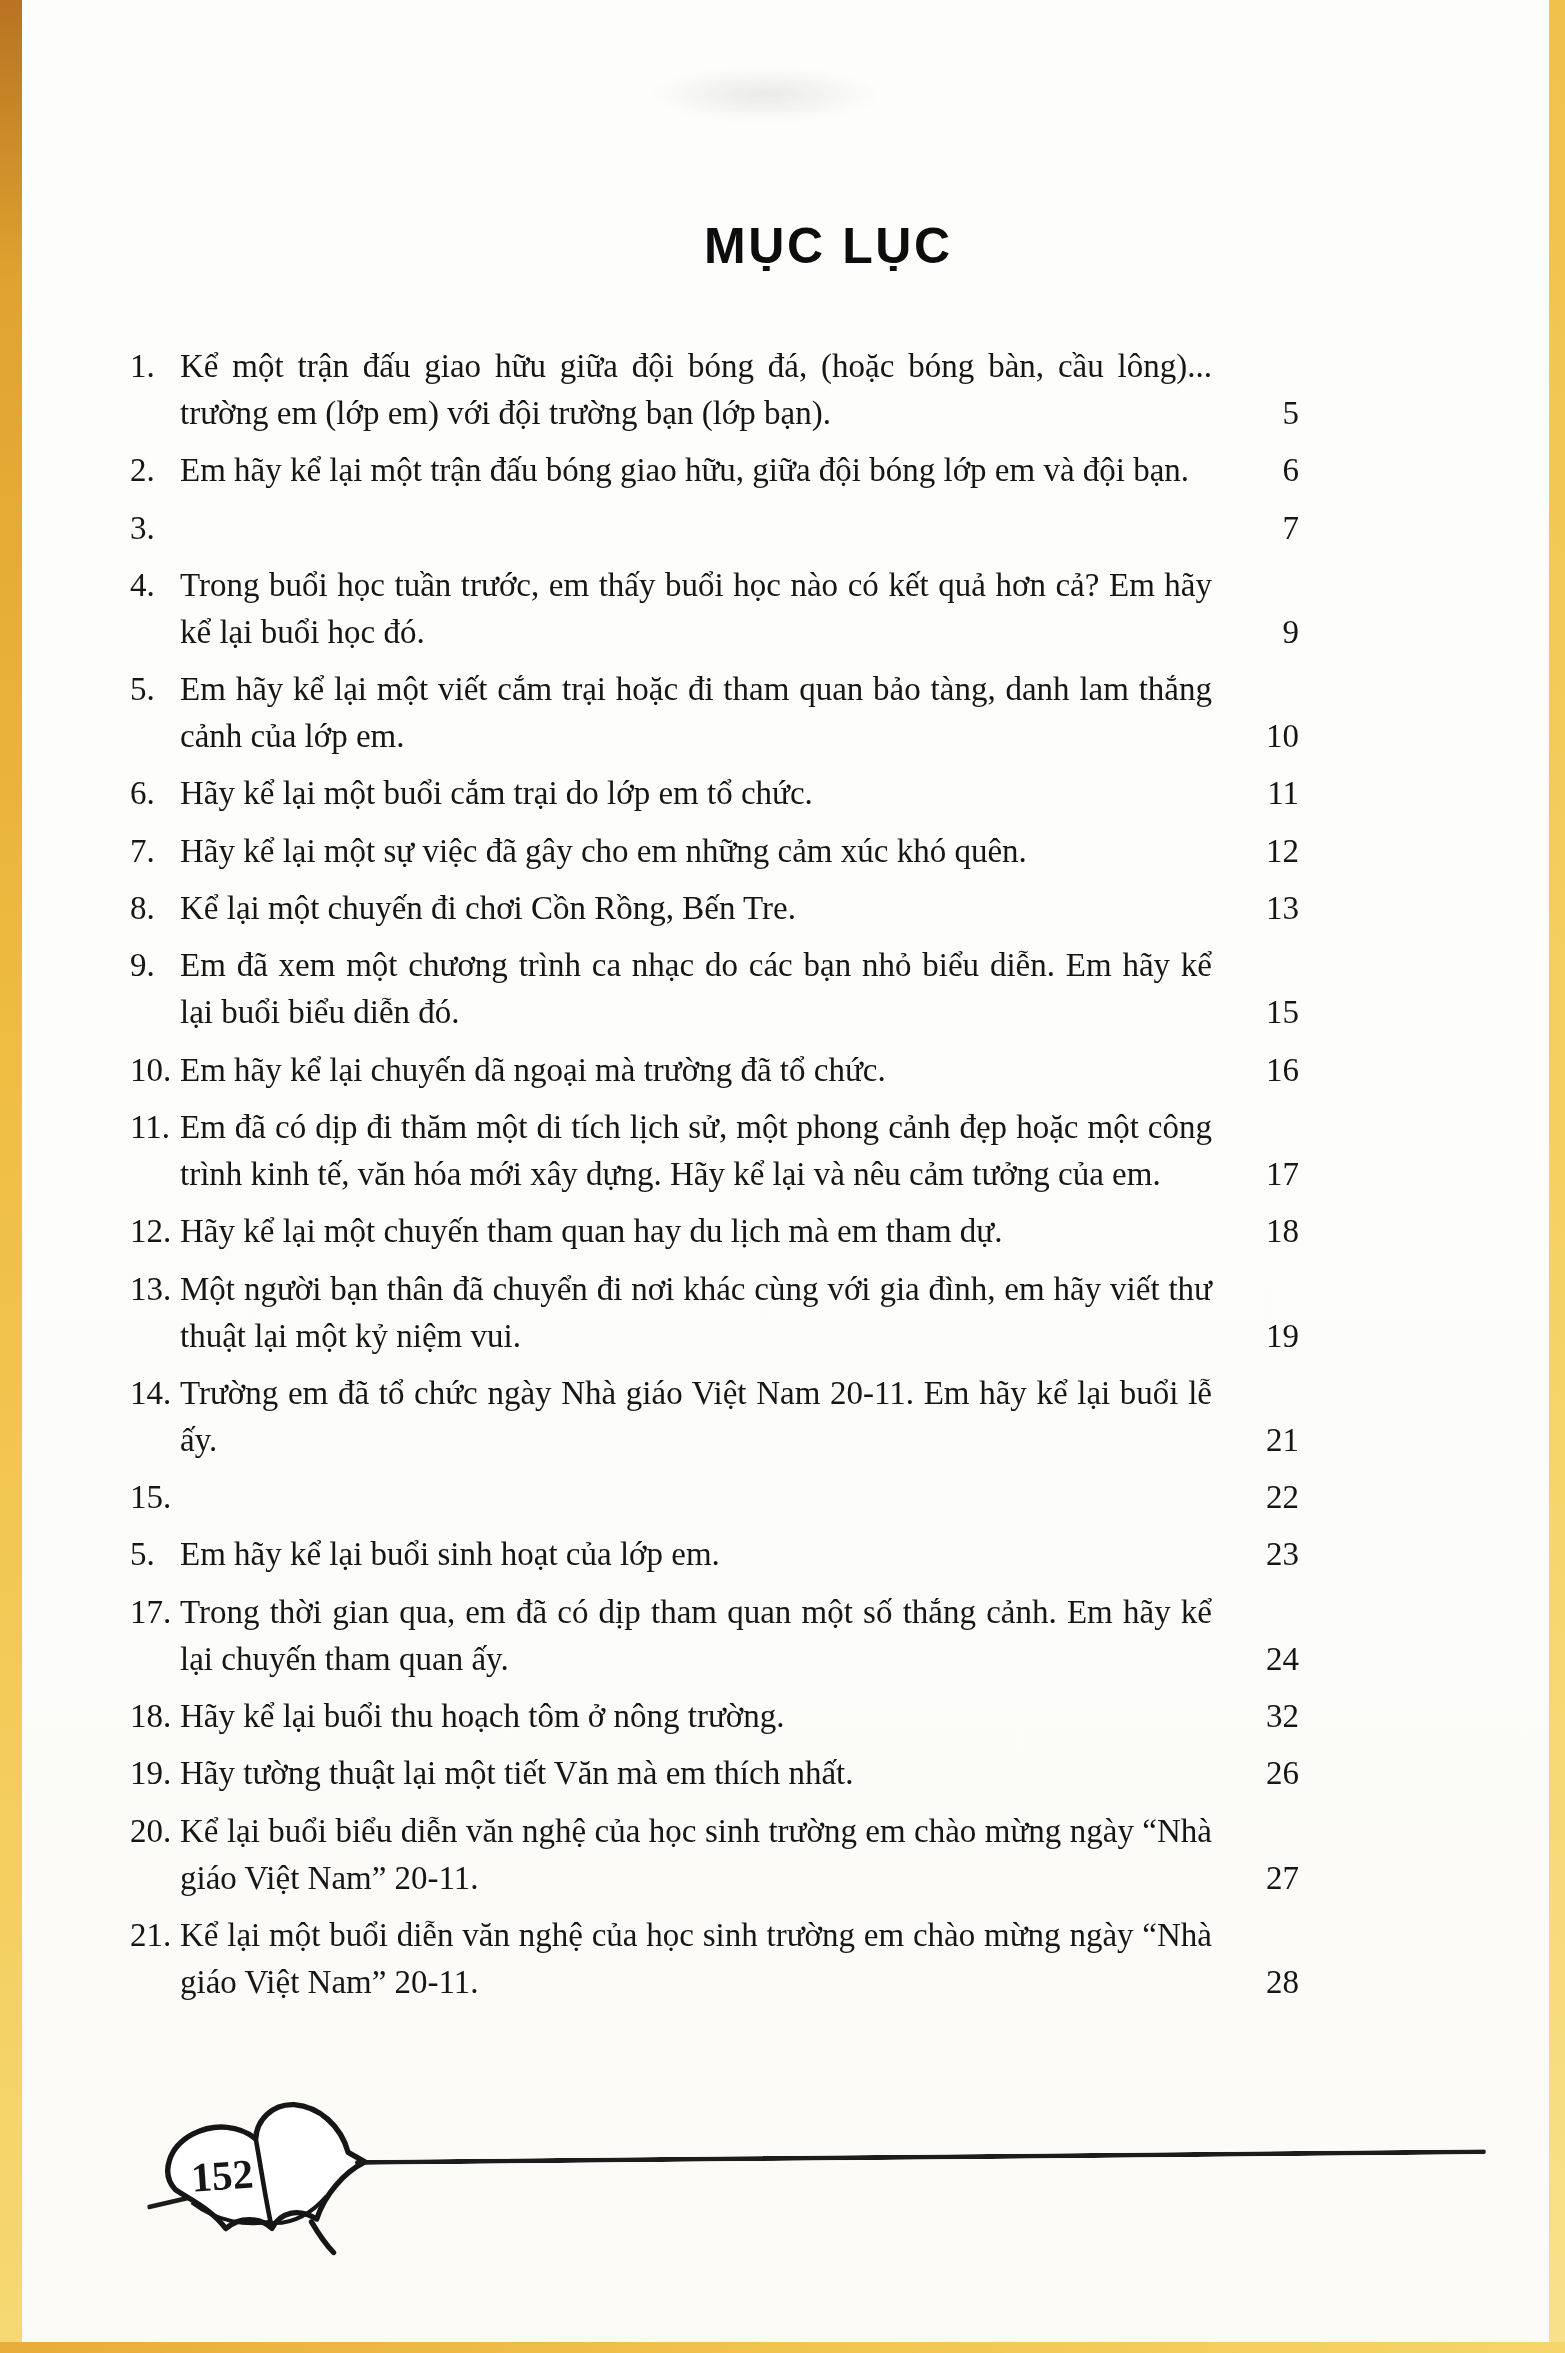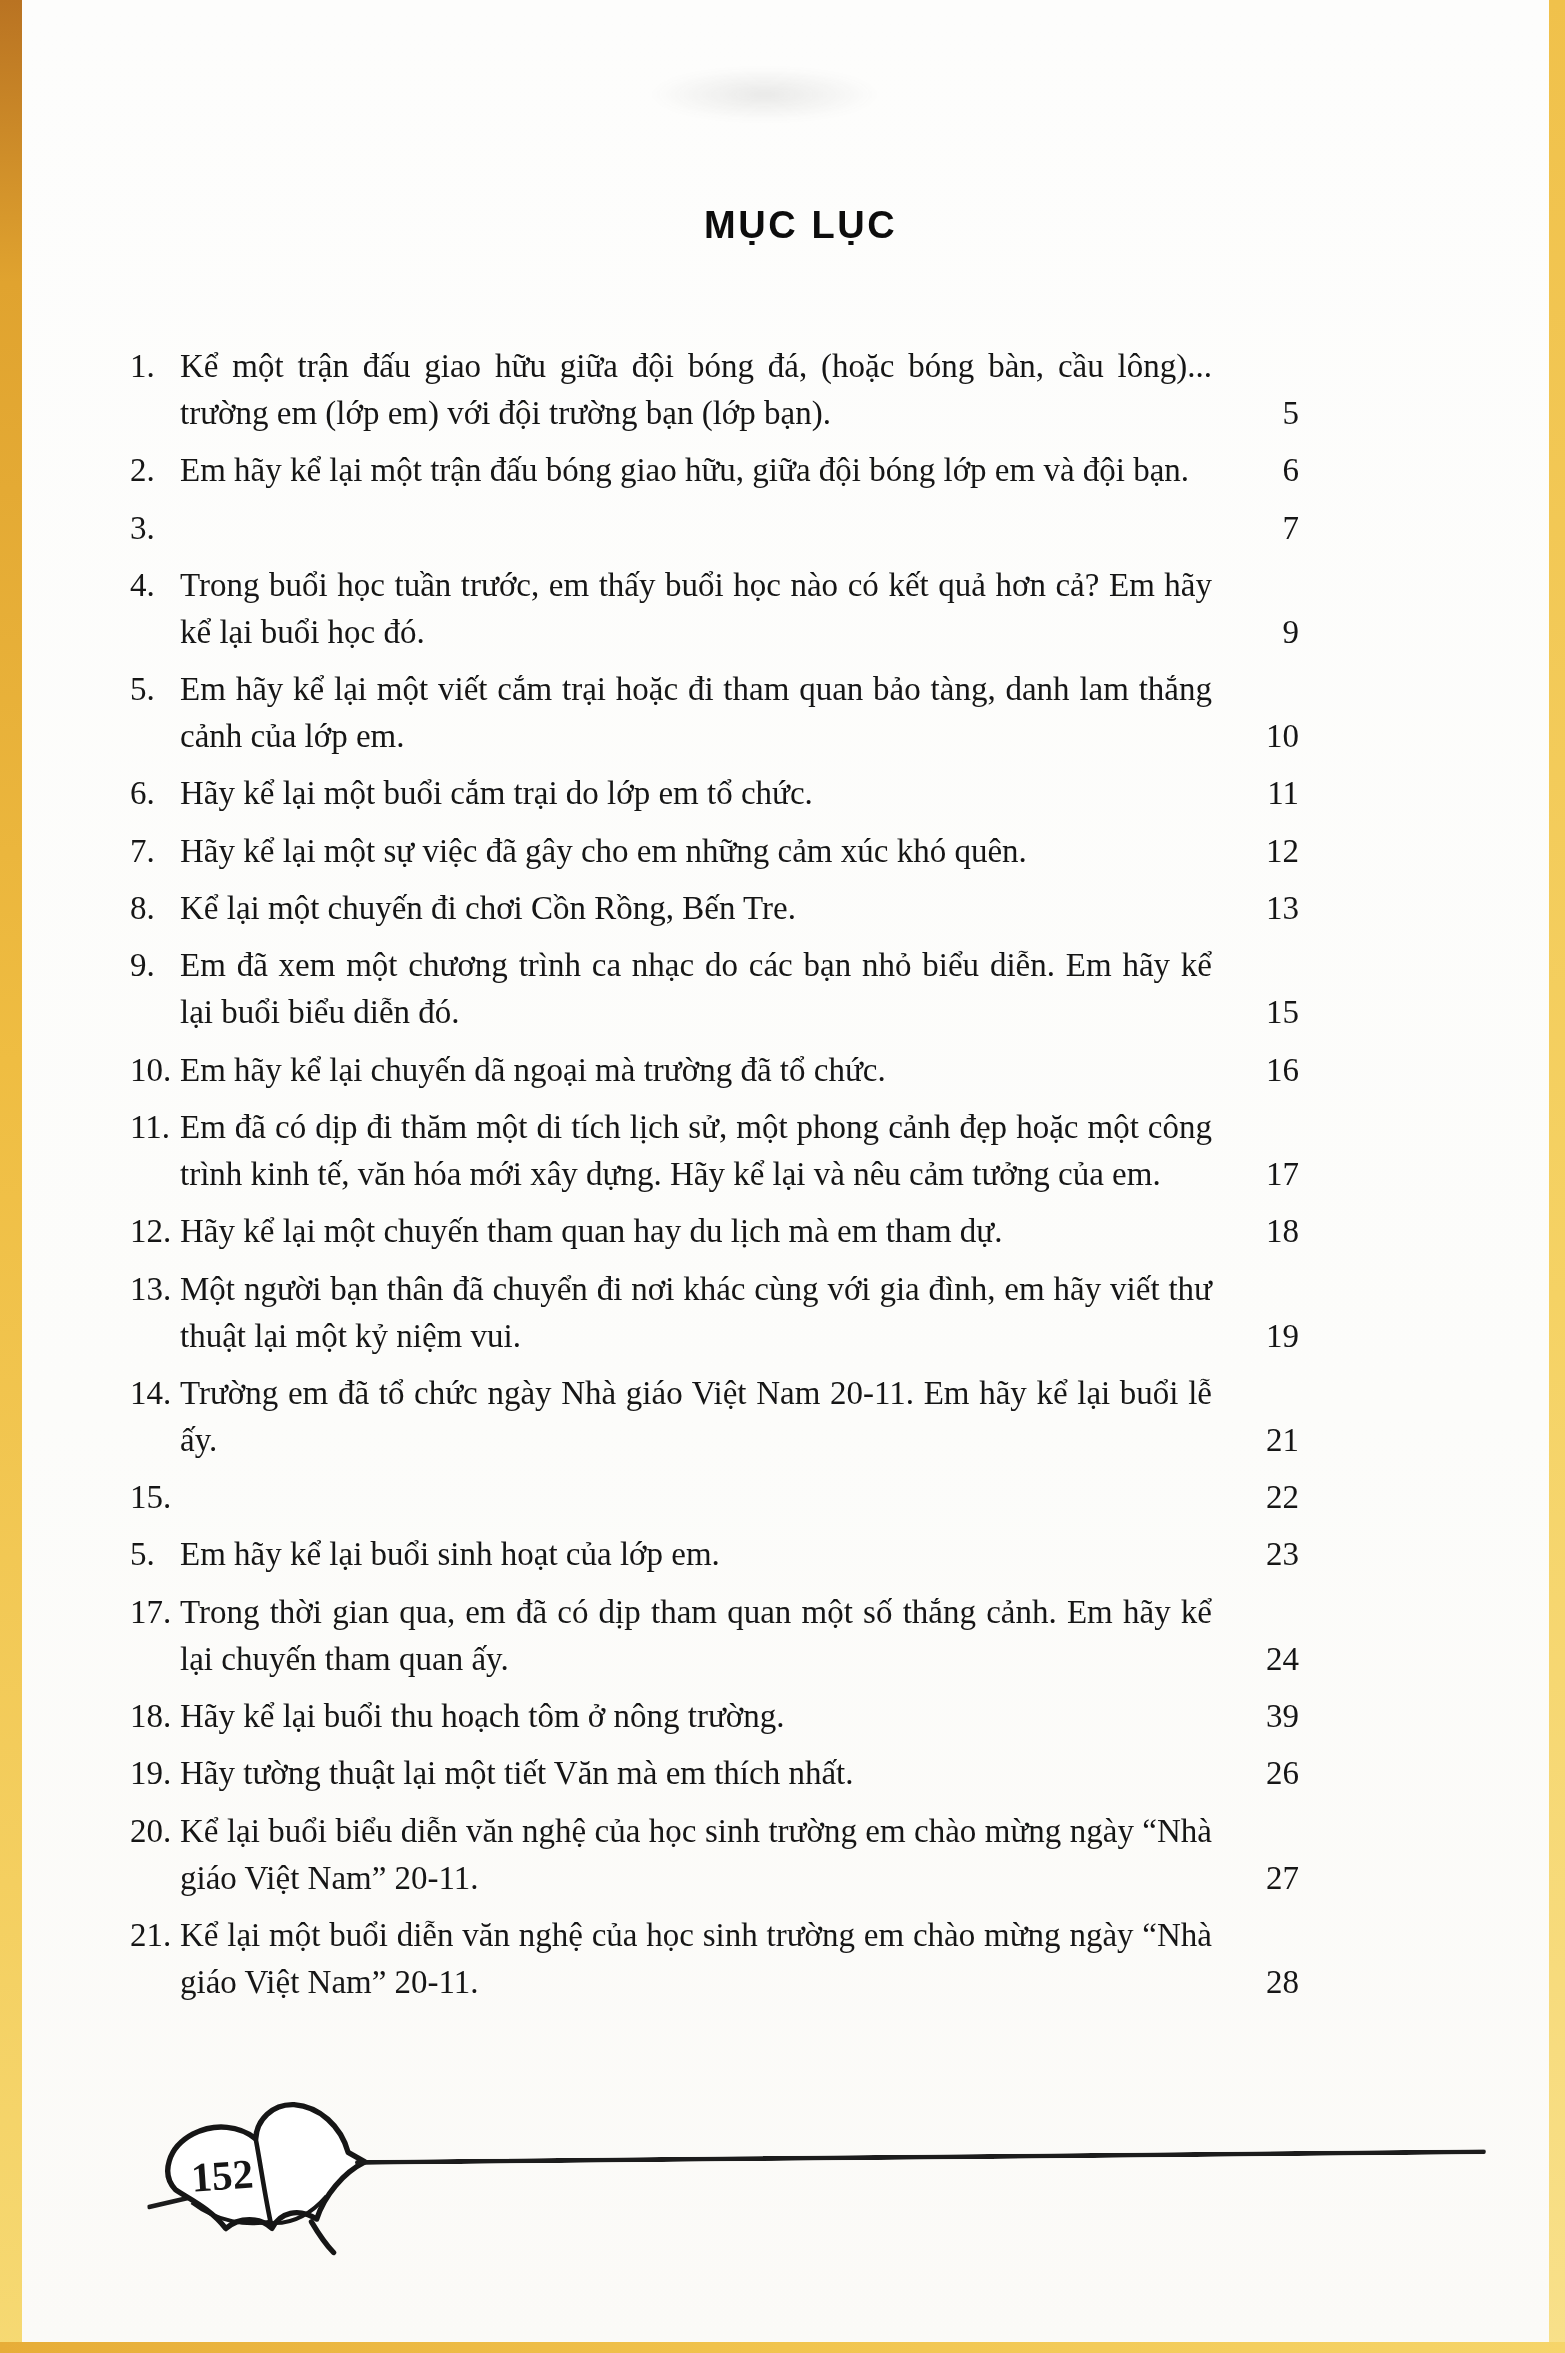--- a/index.html
+++ b/index.html
@@ -17,23 +17,23 @@
   .edge-right{position:absolute;right:0;top:0;width:17px;height:100%;
     background:linear-gradient(180deg,#f0c14b 0%,#f5d264 55%,#f8e08a 100%);}
   .edge-bottom{position:absolute;left:0;bottom:0;width:100%;height:12px;
     background:linear-gradient(90deg,#e7ad38 0%,#f1c44e 50%,#f6d56a 100%);}
   .showthrough{
     position:absolute;left:649px;top:67px;width:231px;height:55px;
     background:radial-gradient(ellipse at center,rgba(60,60,60,0.10),rgba(60,60,60,0) 70%);
     filter:blur(3.4px);
   }
   .title{
-    position:absolute;left:704px;top:204px;
+    position:absolute;left:704px;top:217px;
     font-family:"Liberation Sans","DejaVu Sans",sans-serif;
-    font-weight:bold;font-size:38px;letter-spacing:2.6px;color:#0d0d0d;
+    font-weight:bold;font-size:50px;letter-spacing:2.6px;color:#0d0d0d;
     white-space:nowrap;
   }
   .toc{
     position:absolute;left:130px;top:343px;width:1169px;
   }
   .toc-row{
     display:flex;align-items:flex-start;margin-bottom:10.3px;
     font-size:33px;line-height:47px;
   }
   .toc-num{
@@ -150,21 +150,21 @@
         <div class="toc-page">23</div>
       </div>
       <div class="toc-row">
         <div class="toc-num">17.</div>
         <div class="toc-text">Trong thời gian qua, em đã có dịp tham quan một số thắng cảnh. Em hãy kể lại chuyến tham quan ấy.</div>
         <div class="toc-page">24</div>
       </div>
       <div class="toc-row">
         <div class="toc-num">18.</div>
         <div class="toc-text">Hãy kể lại buổi thu hoạch tôm ở nông trường.</div>
-        <div class="toc-page">39</div>
+        <div class="toc-page">32</div>
       </div>
       <div class="toc-row">
         <div class="toc-num">19.</div>
         <div class="toc-text">Hãy tường thuật lại một tiết Văn mà em thích nhất.</div>
         <div class="toc-page">26</div>
       </div>
       <div class="toc-row">
         <div class="toc-num">20.</div>
         <div class="toc-text">Kể lại buổi biểu diễn văn nghệ của học sinh trường em chào mừng ngày “Nhà giáo Việt Nam” 20-11.</div>
         <div class="toc-page">27</div>

